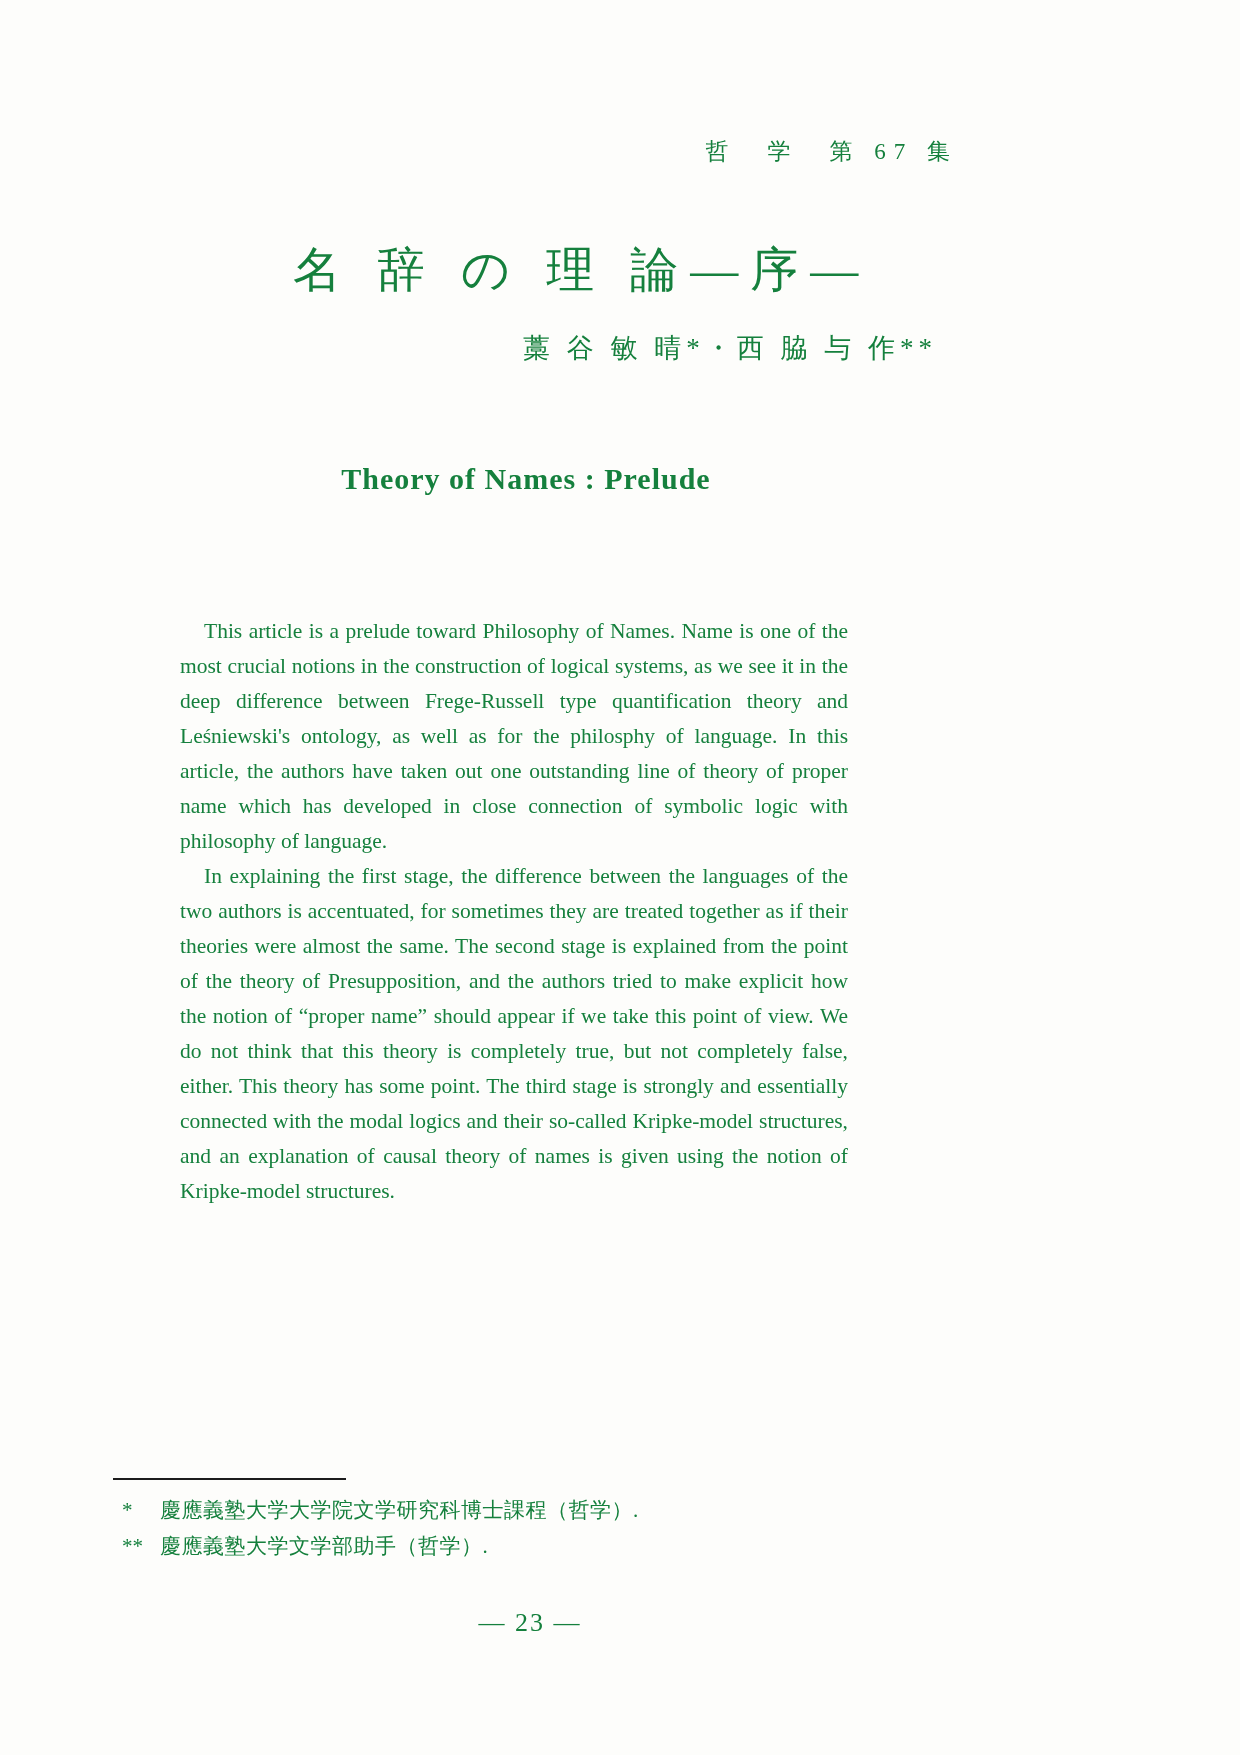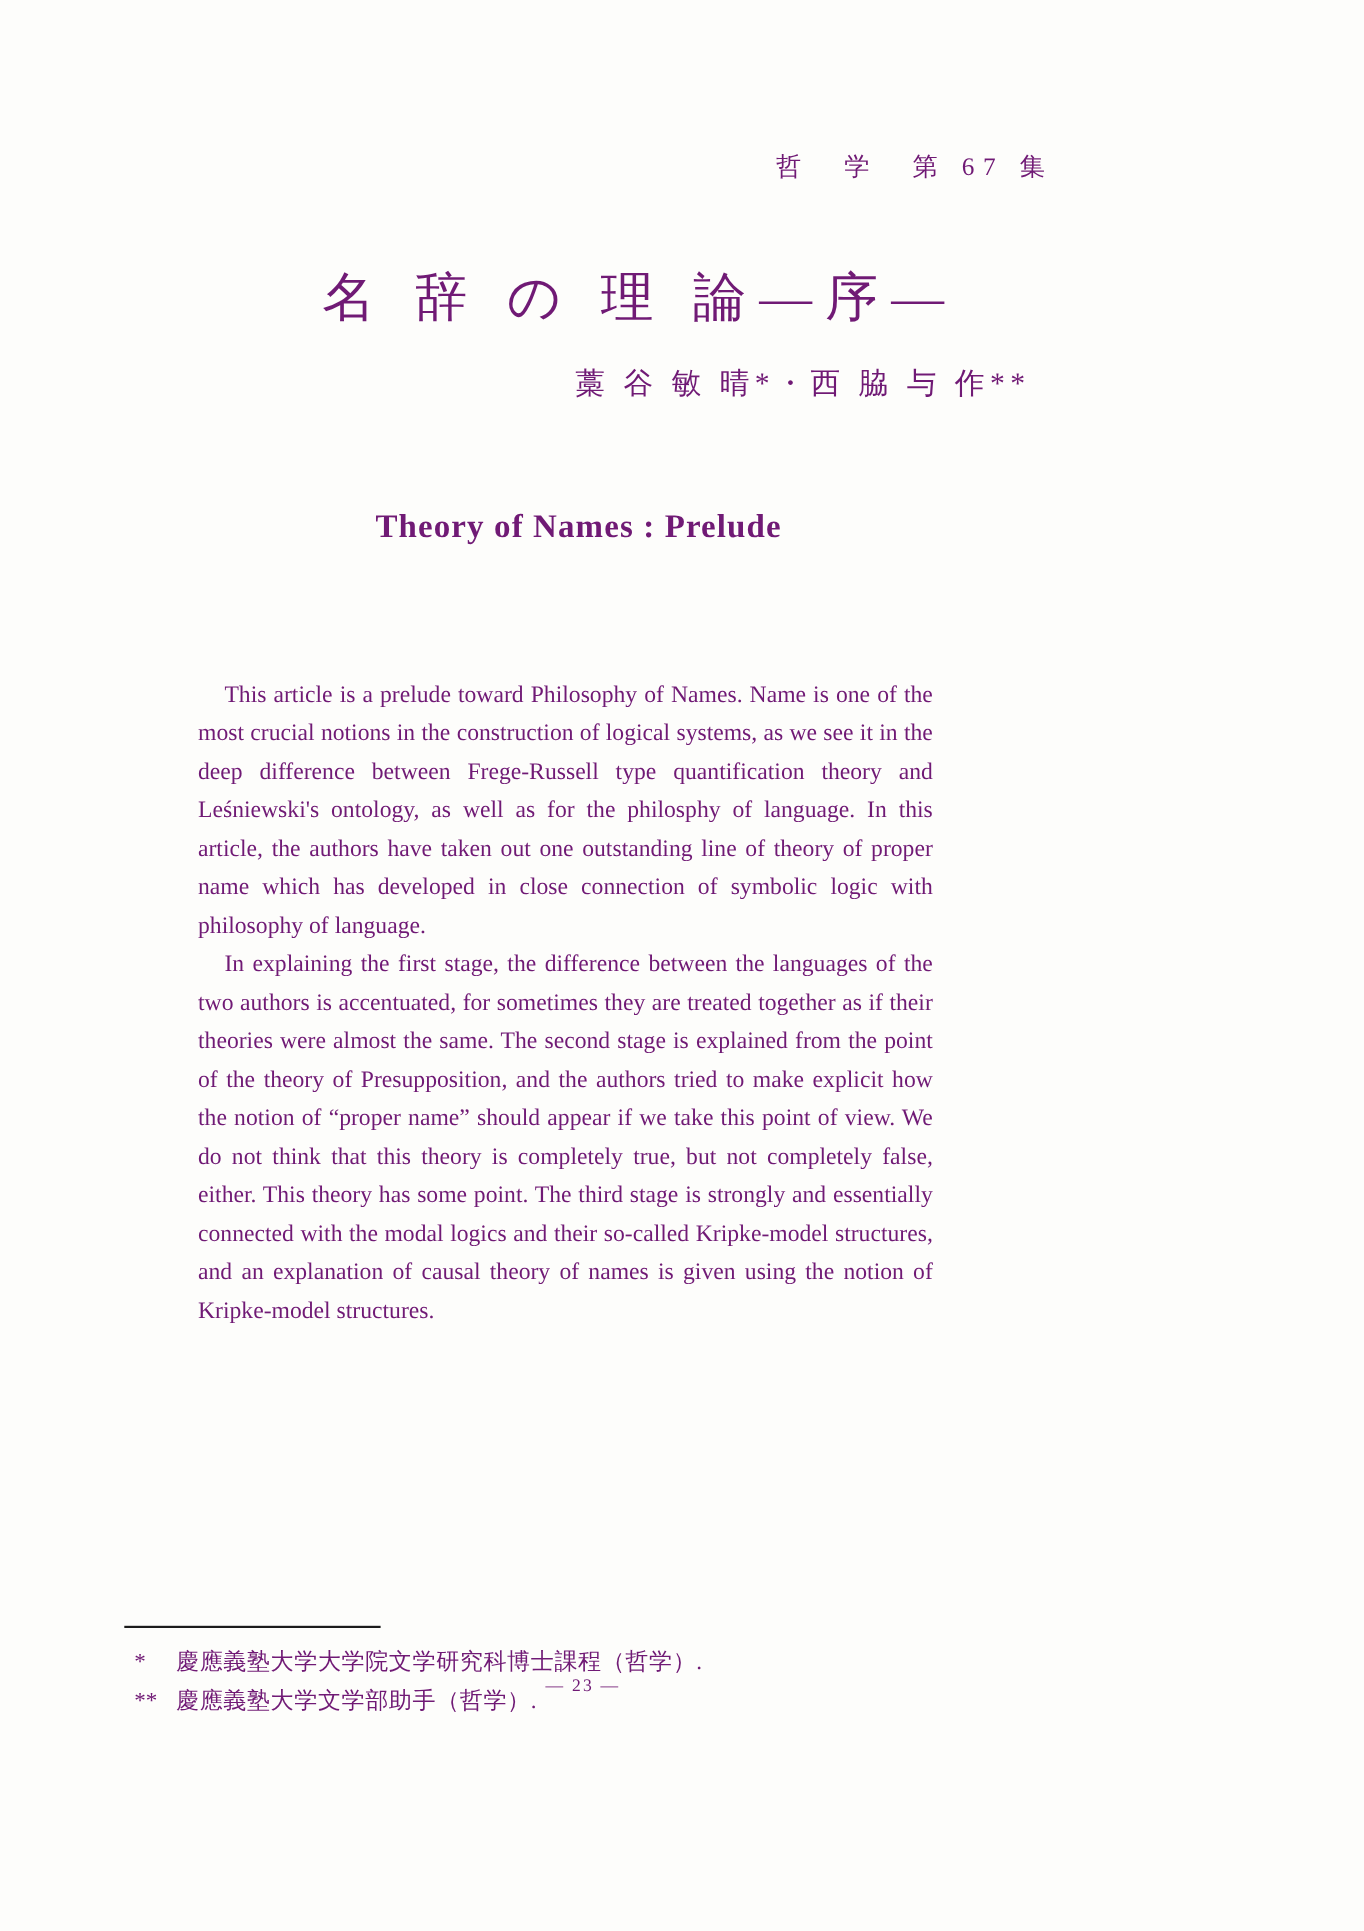--- a/index.html
+++ b/index.html
@@ -6,21 +6,21 @@
     margin: 0;
     padding: 0;
     background: #e8e8e6;
   }
   .page {
     position: relative;
     width: 1240px;
     height: 1755px;
     margin: 0 auto;
     background: #fdfdfb;
-    color: #701a75;
+    color: #15803d;
     font-family: "Liberation Serif", "DejaVu Serif", serif;
     overflow: hidden;
   }
   
   .journal-header {
     position: absolute;
     top: 136px;
     right: 282px;
     font-size: 23px;
     letter-spacing: 8px;
@@ -111,25 +111,25 @@
     width: 38px;
     flex: 0 0 38px;
   }
   .footnote-text {
     flex: 1;
     letter-spacing: 0.5px;
   }
   
   .page-number {
     position: absolute;
-    top: 1524px;
+    top: 1608px;
     left: 0;
     width: 1060px;
     text-align: center;
-    font-size: 16px;
+    font-size: 26px;
     letter-spacing: 2px;
   }
 </style>
 </head>
 <body>
 
 <div class="page">
 
   <div class="journal-header">哲　学　第 67 集</div>
 

